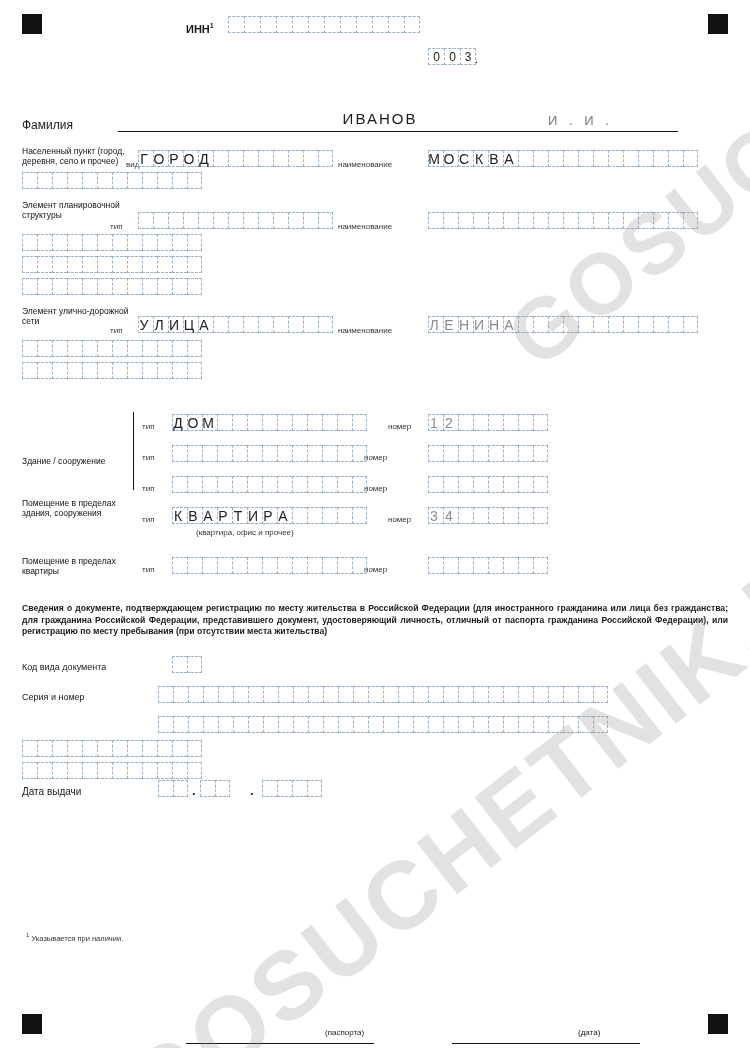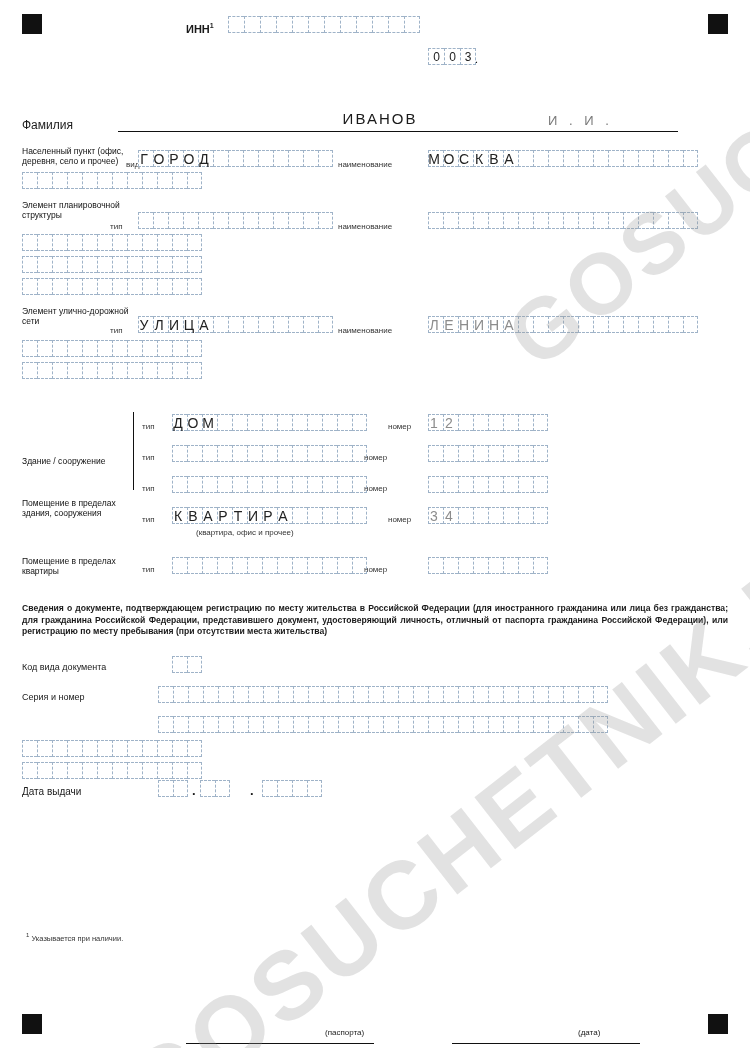--- a/index.html
+++ b/index.html
@@ -144,21 +144,21 @@
     <div class="cell big">0</div>
     <div class="cell big">3</div>
   </div>
 
   <div class="fam-label">Фамилия</div>
   <div class="fam-value">ИВАНОВ</div>
   <div class="fam-line"></div>
   <div class="fam-ini">И .   И .</div>
   <div class="fam-ini-line"></div>
 
-  <div class="abs row-label" style="left:22px; top:146px; width:110px;">Населенный пункт (офис, деревня, село и прочее)</div>
+  <div class="abs row-label" style="left:22px; top:146px; width:110px;">Населенный пункт (город, деревня, село и прочее)</div>
   <div class="abs mini" style="left:106px; top:160px;margin-left:20px;">вид</div>
   <div class="abs cells" style="left:138px; top:150px;">
     <div class="cell tall handwrite handdark">Г</div>
     <div class="cell tall handwrite handdark">О</div>
     <div class="cell tall handwrite handdark">Р</div>
     <div class="cell tall handwrite handdark">О</div>
     <div class="cell tall handwrite handdark">Д</div>
     <div class="cell tall"></div>
       <div class="cell tall"></div>
     <div class="cell tall"></div>

